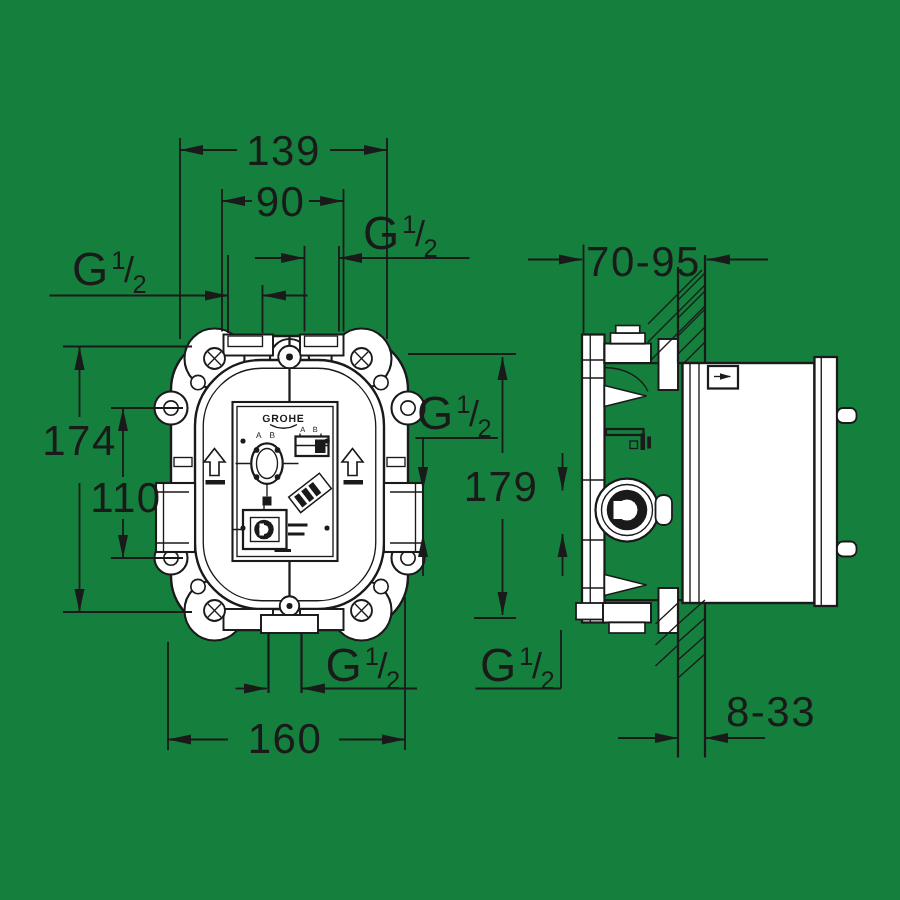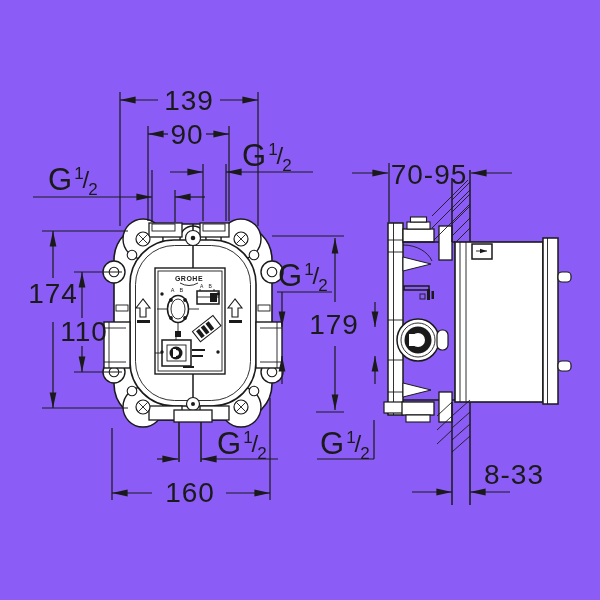--- a/index.html
+++ b/index.html
@@ -1,16 +1,16 @@
 <!DOCTYPE html>
 <html><head>
 <meta charset="utf-8">
 <style>
   html,body{margin:0;padding:0;background:#fff;}
-  .stage{width:600px;height:600px;background:#8b5cf6;position:relative;font-family:"Liberation Sans",sans-serif;}
+  .stage{width:600px;height:600px;background:#15803d;position:relative;font-family:"Liberation Sans",sans-serif;}
   svg text{fill:#1a1a1a;font-family:"Liberation Sans",sans-serif;}
   .wf{fill:#ffffff;stroke:#1a1a1a;}
   .ln{fill:none;stroke:#1a1a1a;stroke-width:1.5;}
   .thin{fill:none;stroke:#1a1a1a;stroke-width:.9;}
   .dim{fill:none;stroke:#1a1a1a;stroke-width:1.2;}
   .ink{fill:#1a1a1a;stroke:none;}
   .dimtxt{font-size:28px;letter-spacing:1px;}
   .gtxt{font-size:31px;}
 </style>
 </head>

